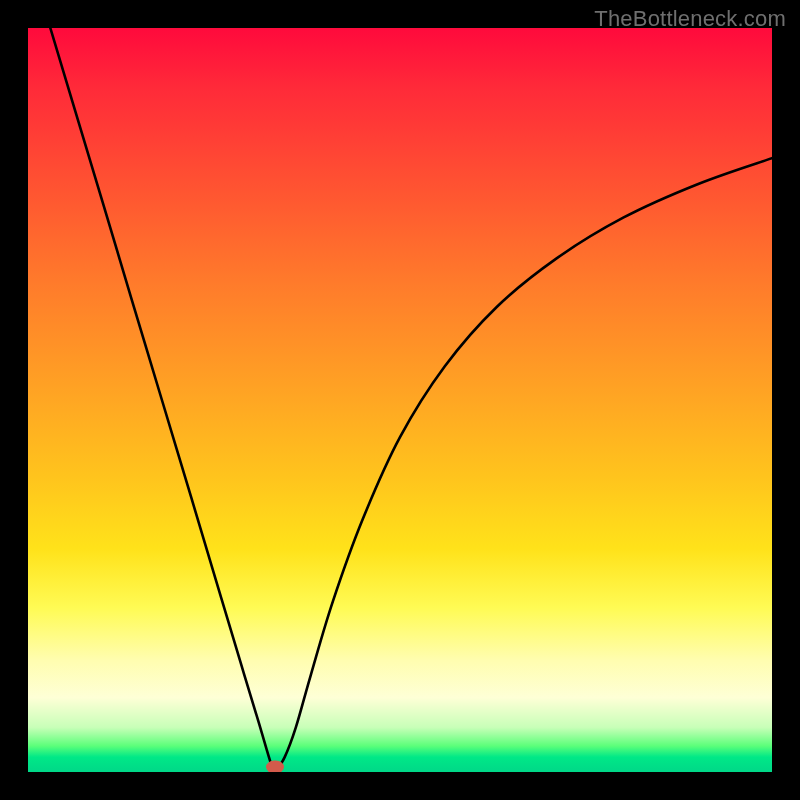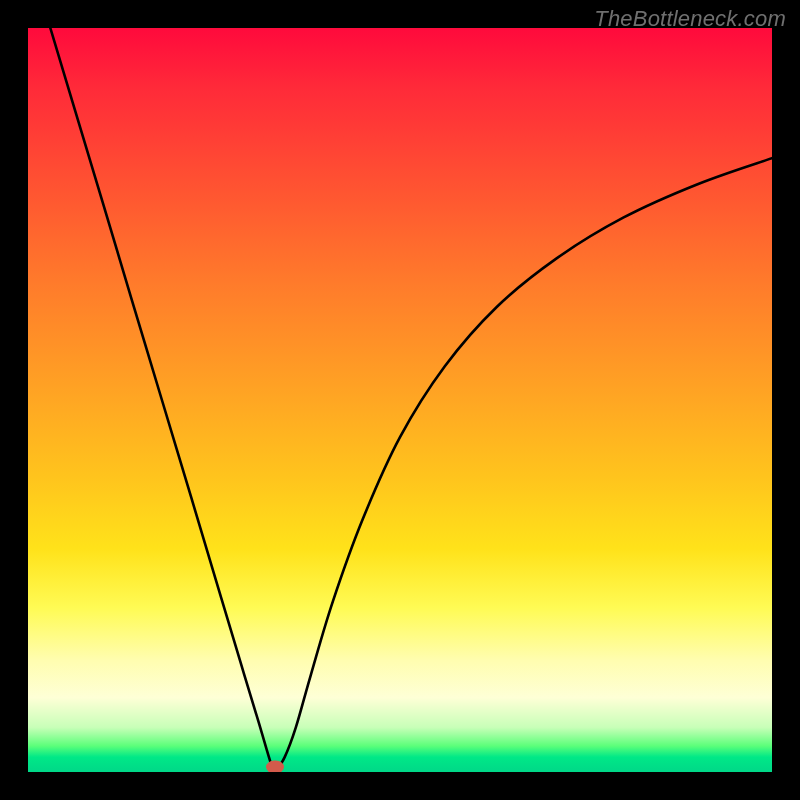--- a/index.html
+++ b/index.html
@@ -9,21 +9,20 @@
     height: 800px;
     background: #000;
     overflow: hidden;
     font-family: Arial, Helvetica, sans-serif;
   }
   .frame {
     position: relative;
     width: 800px;
     height: 600px;
     background: #000;
-    font-style: italic;
   }
   .plot {
     position: absolute;
     left: 28px;
     top: 28px;
     width: 744px;
     height: 744px;
     overflow: hidden;
   }
   .gradient {

